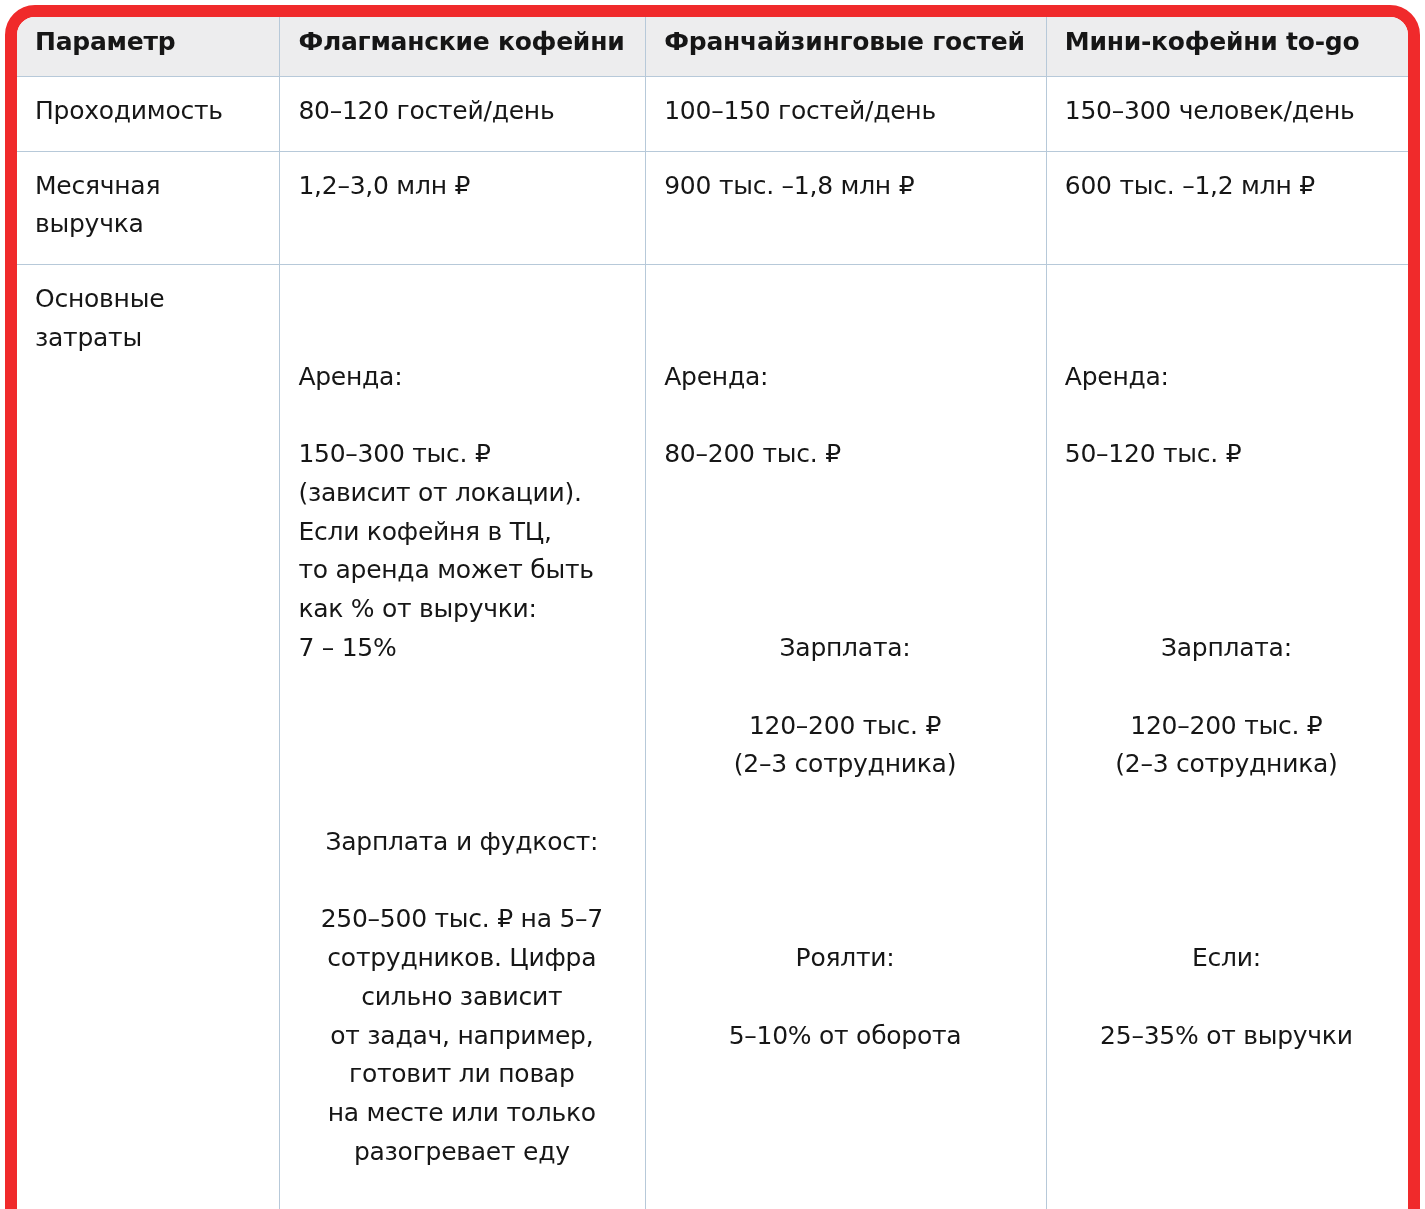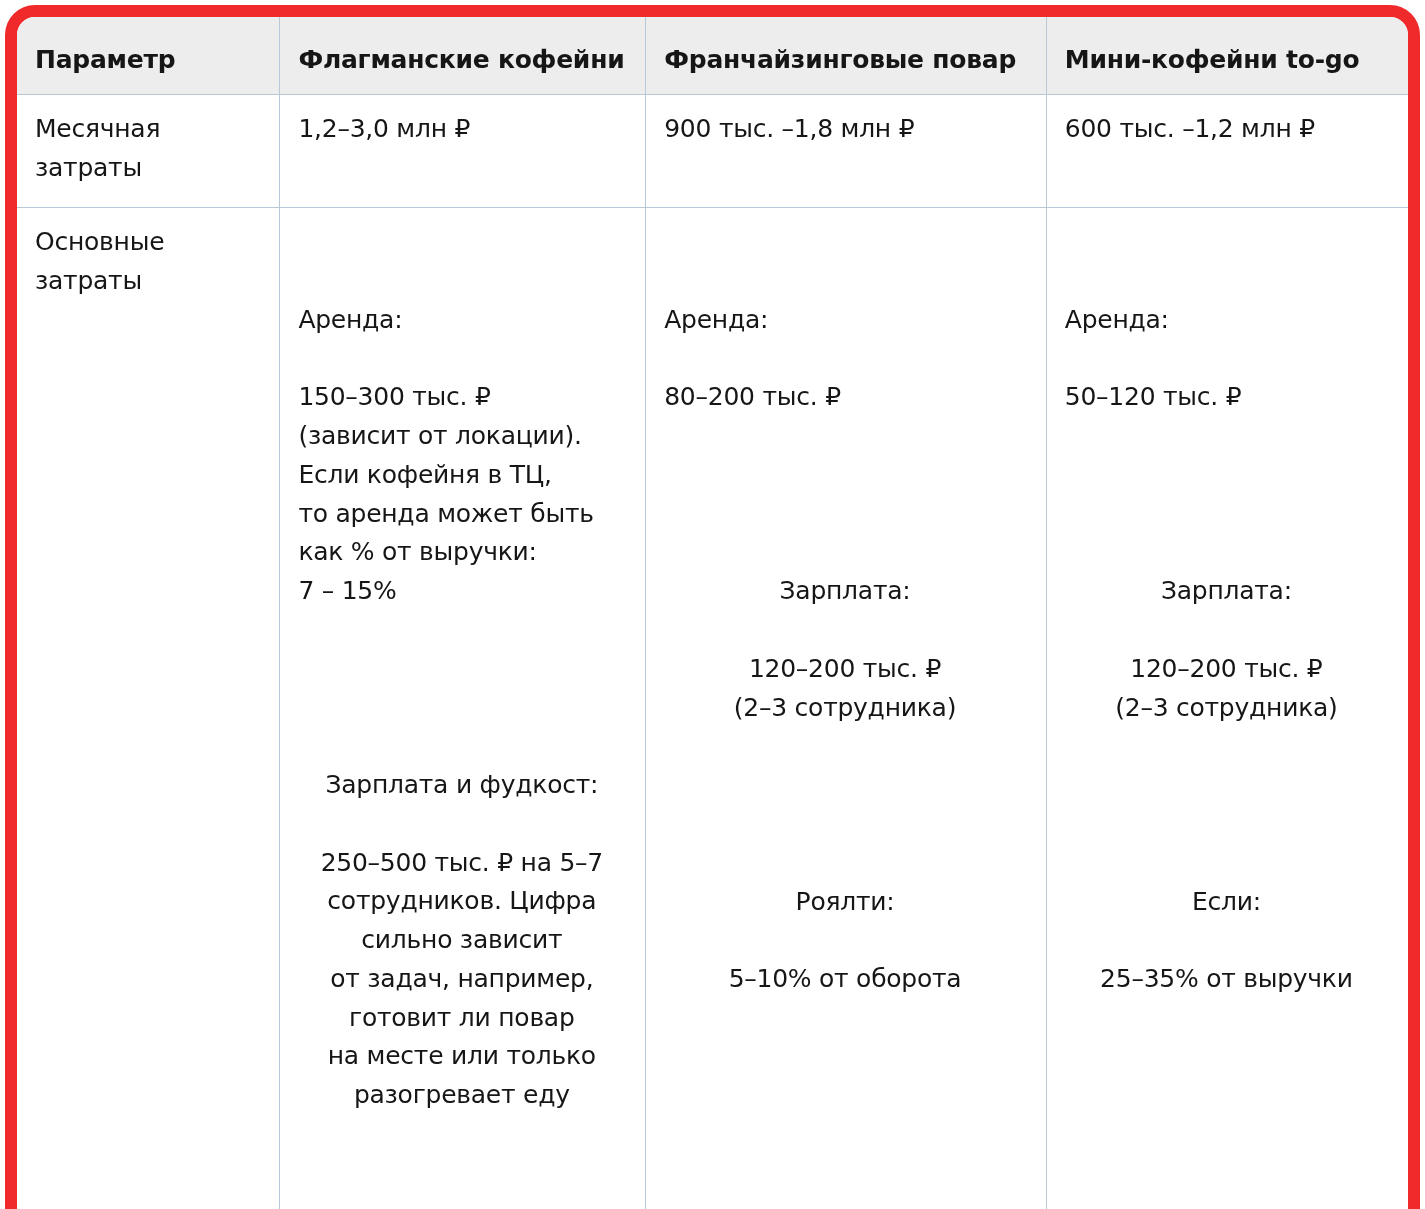--- a/index.html
+++ b/index.html
@@ -39,21 +39,21 @@
     border: 1.5px solid var(--grid);
     vertical-align: top;
     text-align: left;
     padding: 15px 20px 20px 18px;
     white-space: pre-line;
     font-weight: 400;
   }
   .cmp thead th {
     background: var(--header_bg);
     font-weight: 700;
-    padding-top: 24px;
+    padding-top: 6px;
     padding-bottom: 14px;
     white-space: normal;
   }
   
   .cmp tr > *:first-child { border-left: none; }
   .cmp tr > *:last-child  { border-right: none; }
   .cmp thead tr > *       { border-top: none; }
   .cmp tbody tr:last-child > * { border-bottom: none; }
 
   .cmp td.single { padding-bottom: 34px; margin-top: 20px; }
@@ -74,29 +74,35 @@
       <colgroup>
         <col style="width:18.9%">
         <col style="width:26.3%">
         <col style="width:28.8%">
         <col style="width:26.0%">
       </colgroup>
       <thead>
         <tr>
           <th>Параметр</th>
           <th>Флагманские кофейни</th>
-          <th>Франчайзинговые повар</th>
+          <th>Франчайзинговые гостей</th>
           <th>Мини-кофейни to-go</th>
         </tr>
       </thead>
       <tbody>
+        <tr class="tight">
+          <td class="param">Проходимость</td>
+          <td>80–120 гостей/день</td>
+          <td>100–150 гостей/день</td>
+          <td>150–300 человек/день</td>
+        </tr>
 
         <tr>
           <td class="param">Месячная
-затраты</td>
+выручка</td>
           <td class="single">1,2–3,0 млн ₽</td>
           <td class="single">900 тыс. –1,8 млн ₽</td>
           <td class="single">600 тыс. –1,2 млн ₽</td>
         </tr>
 
         <tr>
           <td class="param">Основные
 затраты</td>
 
           <td>

